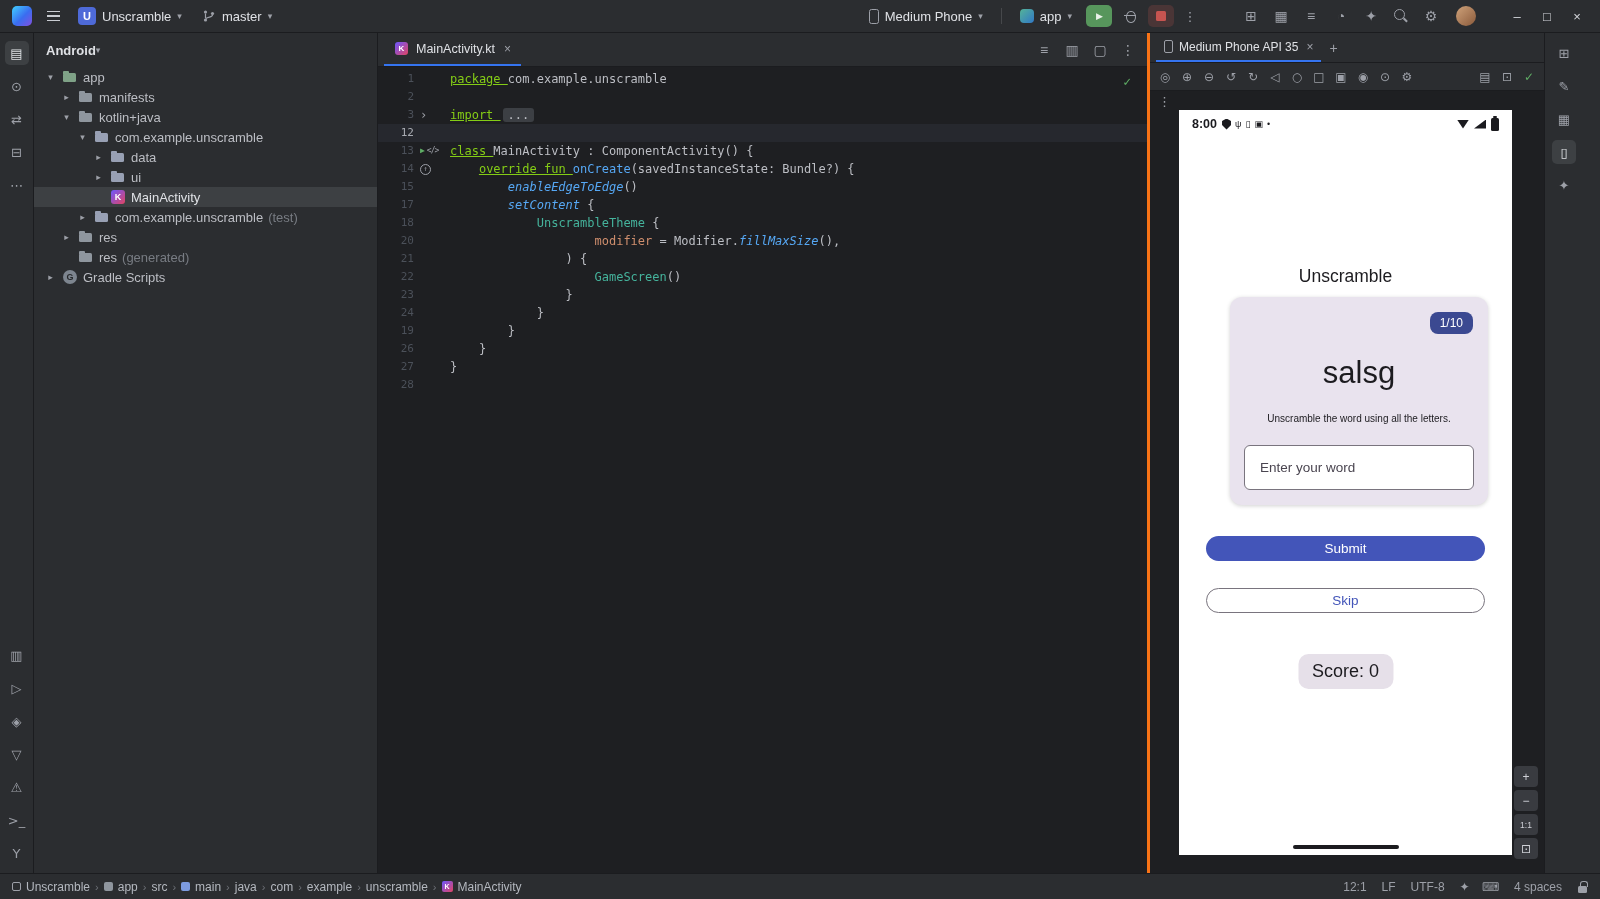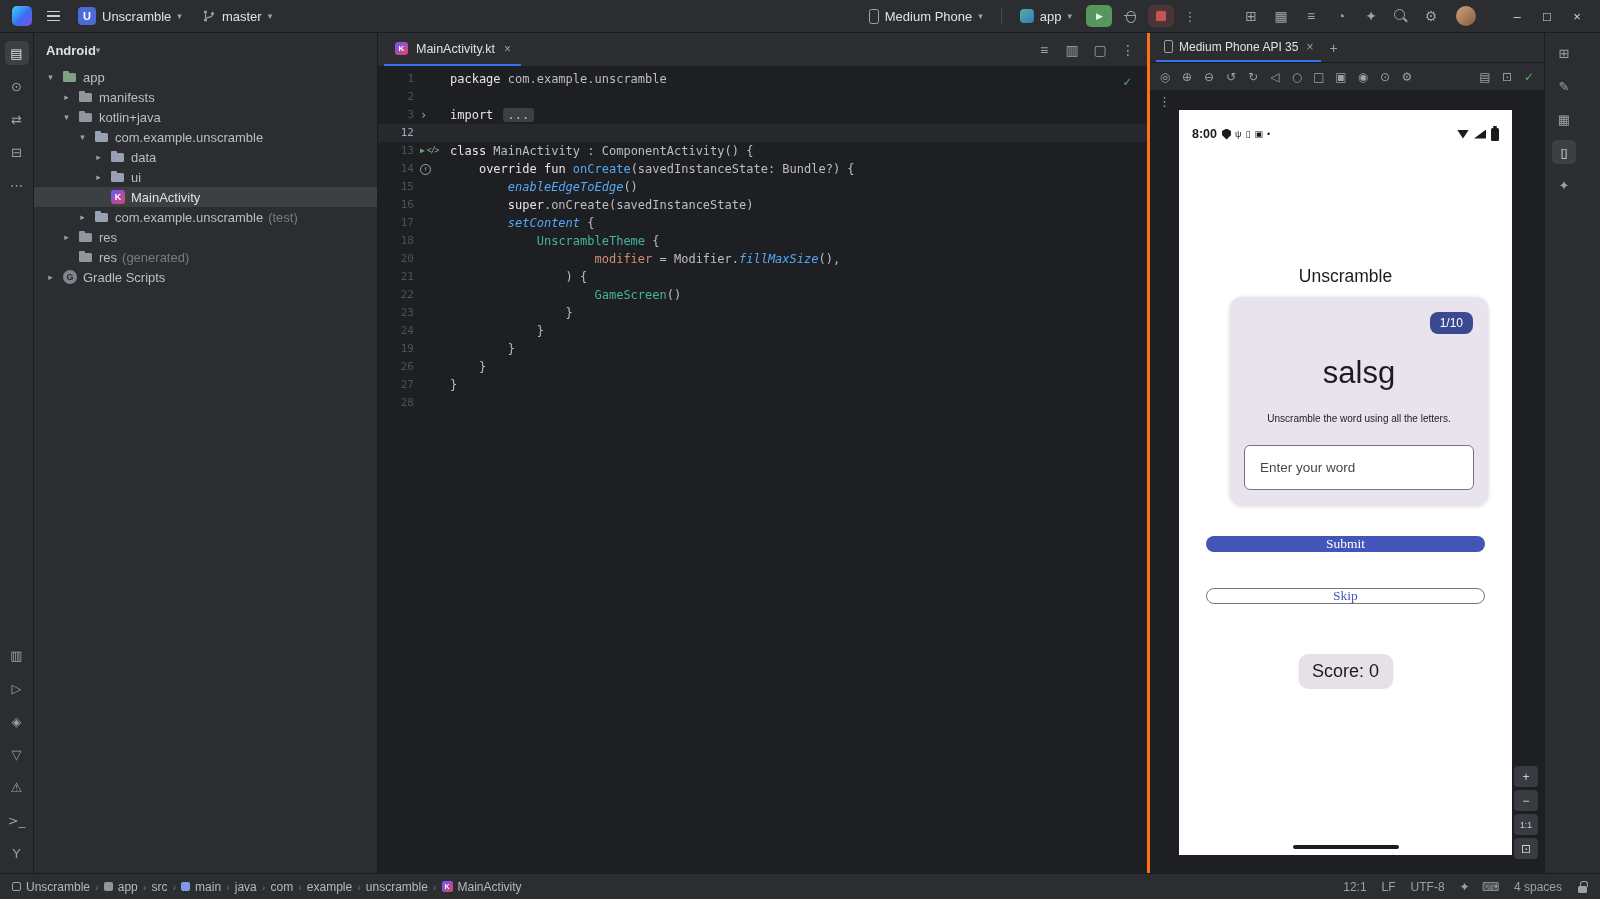--- a/index.html
+++ b/index.html
@@ -88,21 +88,21 @@
   .gut{width:72px;flex:none;display:flex;align-items:center;}
   .ln{flex:1;text-align:right;color:#4b5059;font-size:11px;padding-right:6px;}
   .cur .ln{color:#a8abb2;}
   .gi{width:30px;flex:none;display:flex;align-items:center;gap:2px;}
   .fold-arrow{color:#9da0a8;font-size:12px;}
   .run-arrow{color:#5fad65;font-size:8px;}
   .srcset{color:#9da0a8;font-size:8px;letter-spacing:-1px;}
   .ovr{width:11px;height:11px;border:1.1px solid #9da0a8;border-radius:50%;color:#9da0a8;
     font-size:7px;display:flex;align-items:center;justify-content:center;}
   .ct{white-space:pre;}
-  .tk-kw{color:#e5e5e5;}
+  .tk-kw{color:#84cc16;text-decoration:underline;}
   .tk-pl{color:#bcbec4;}
   .tk-fn{color:#56a8f5;}
   .tk-fni{color:#56a8f5;font-style:italic;}
   .tk-comp{color:#45b39c;}
   .tk-na{color:#cf8e6d;}
   .tk-folded{background:#3c3f44;color:#bcbec4;border-radius:3px;padding:0 5px;margin-left:2px;}
   .inspect-check{position:absolute;top:6px;right:16px;color:#5fad65;font-size:13px;}
 
   
   .device-panel{width:397px;flex:none;background:#e5e5e5;border-left:3px solid #f97316;display:flex;flex-direction:column;}
@@ -113,21 +113,21 @@
   .dp-toolbar{height:28px;flex:none;background:#2b2d30;border-bottom:1px solid #1b1c1f;display:flex;align-items:center;padding:0 4px;}
   .dt-icons,.dt-right{display:flex;align-items:center;}
   .dt-right{margin-left:auto;}
   .dt-icon{width:22px;height:20px;border-radius:4px;display:flex;align-items:center;justify-content:center;
     color:#9da0a8;font-size:12px;cursor:pointer;font-family:"DejaVu Sans","Liberation Sans",sans-serif;}
   .dp-screen{flex:1;position:relative;background:#1e1f22;}
   .kebab-v{position:absolute;left:8px;top:3px;color:#9da0a8;font-size:13px;cursor:pointer;}
 
   
   .phone{position:absolute;left:29px;top:19px;width:333px;height:745px;background:#ffffff;color:#1c1b1f;}
-  .p-status{position:absolute;top:10px;left:0;right:0;height:28px;display:flex;align-items:center;padding:0 13px;}
+  .p-status{position:absolute;top:0;left:0;right:0;height:28px;display:flex;align-items:center;padding:0 13px;}
   .ps-left{display:flex;align-items:center;gap:5px;}
   .p-time{font-size:12.5px;font-weight:600;color:#1b1b1f;}
   .ps-ic{display:flex;align-items:center;justify-content:center;font-size:9px;color:#1b1b1f;}
   .ps-ic.shield{width:9px;height:11px;background:#1b1b1f;
     clip-path:polygon(50% 0,100% 22%,100% 58%,50% 100%,0 58%,0 22%);}
   .ps-right{margin-left:auto;display:flex;align-items:center;gap:5px;}
   .wifi{width:12px;height:9px;background:#1b1b1f;clip-path:polygon(50% 100%,0 0,100% 0);}
   .signal{width:12px;height:9px;background:#1b1b1f;clip-path:polygon(100% 0,100% 100%,0 100%);}
   .battery{width:8px;height:13px;background:#1b1b1f;border-radius:1.5px;position:relative;}
   .battery::before{content:"";position:absolute;top:-2px;left:2px;width:4px;height:2px;background:#1b1b1f;border-radius:1px;}
@@ -135,23 +135,23 @@
   .p-card{position:absolute;left:24px;right:24px;top:187px;height:208px;background:#e9e3ee;border-radius:12px;
     box-shadow:0 1px 4px rgba(0,0,0,.18);margin-left:27px;}
   .p-badge{position:absolute;top:15px;right:15px;background:#3b4991;color:#fff;font-size:12px;
     padding:4px 10px;border-radius:8px;}
   .p-word{position:absolute;top:58px;left:0;right:0;text-align:center;font-size:31px;color:#1c1b1f;}
   .p-instr{position:absolute;top:116px;left:0;right:0;text-align:center;font-size:10px;color:#1c1b1f;}
   .p-input{position:absolute;left:14px;right:14px;top:148px;height:45px;background:#fff;border:1.2px solid #79747e;
     border-radius:6px;padding:0 15px;font-size:13.5px;color:#49454f;width:calc(100% - 28px);outline:none;
     font-family:"Liberation Sans","DejaVu Sans",sans-serif;}
   .p-input::placeholder{color:#4a4550;opacity:1;}
-  .p-btn{position:absolute;left:27px;right:27px;height:16px;border-radius:16px;font-size:13.5px;font-weight:500;
+  .p-btn{position:absolute;left:27px;right:27px;height:25px;border-radius:16px;font-size:13.5px;font-weight:500;
     display:flex;align-items:center;justify-content:center;cursor:pointer;border:none;
-    font-family:Liberation Serif, serif;background:transparent;}
+    font-family:Liberation Sans, sans-serif;background:transparent;}
   .p-submit{top:426px;background:#4355b9;color:#fff;}
   .p-skip{top:478px;border:1px solid #79747e;color:#4355b9;}
   .p-score{position:absolute;top:544px;left:50%;transform:translateX(-50%);background:#e6e0e9;border-radius:10px;
     padding:7px 14px;font-size:18px;font-weight:500;color:#1c1b1f;white-space:nowrap;}
   .p-gesture{position:absolute;bottom:6px;left:50%;transform:translateX(-50%);width:106px;height:4px;
     background:#1c1b1f;border-radius:2px;}
 
   .zoom-controls{position:absolute;right:6px;bottom:14px;display:flex;flex-direction:column;gap:3px;}
   .zoom-btn{width:24px;height:21px;background:#393b40;color:#ced0d6;border-radius:4px;font-size:12px;
     display:flex;align-items:center;justify-content:center;cursor:pointer;}
@@ -396,27 +396,20 @@
             </div>
             <div class="cl">
               <span class="gut">
                 <span class="ln">15</span>
                 <span class="gi"></span>
               </span>
               <span class="ct"><span class="tk-pl">        </span><span class="tk-fni">enableEdgeToEdge</span><span class="tk-pl">()</span></span>
             </div>
             <div class="cl">
               <span class="gut">
-                <span class="ln">16</span>
-                <span class="gi"></span>
-              </span>
-              <span class="ct"><span class="tk-pl">        </span><span class="tk-kw">super</span><span class="tk-pl">.onCreate(savedInstanceState)</span></span>
-            </div>
-            <div class="cl">
-              <span class="gut">
                 <span class="ln">17</span>
                 <span class="gi"></span>
               </span>
               <span class="ct"><span class="tk-pl">        </span><span class="tk-fni">setContent</span><span class="tk-pl"> {</span></span>
             </div>
             <div class="cl">
               <span class="gut">
                 <span class="ln">18</span>
                 <span class="gi"></span>
               </span>

